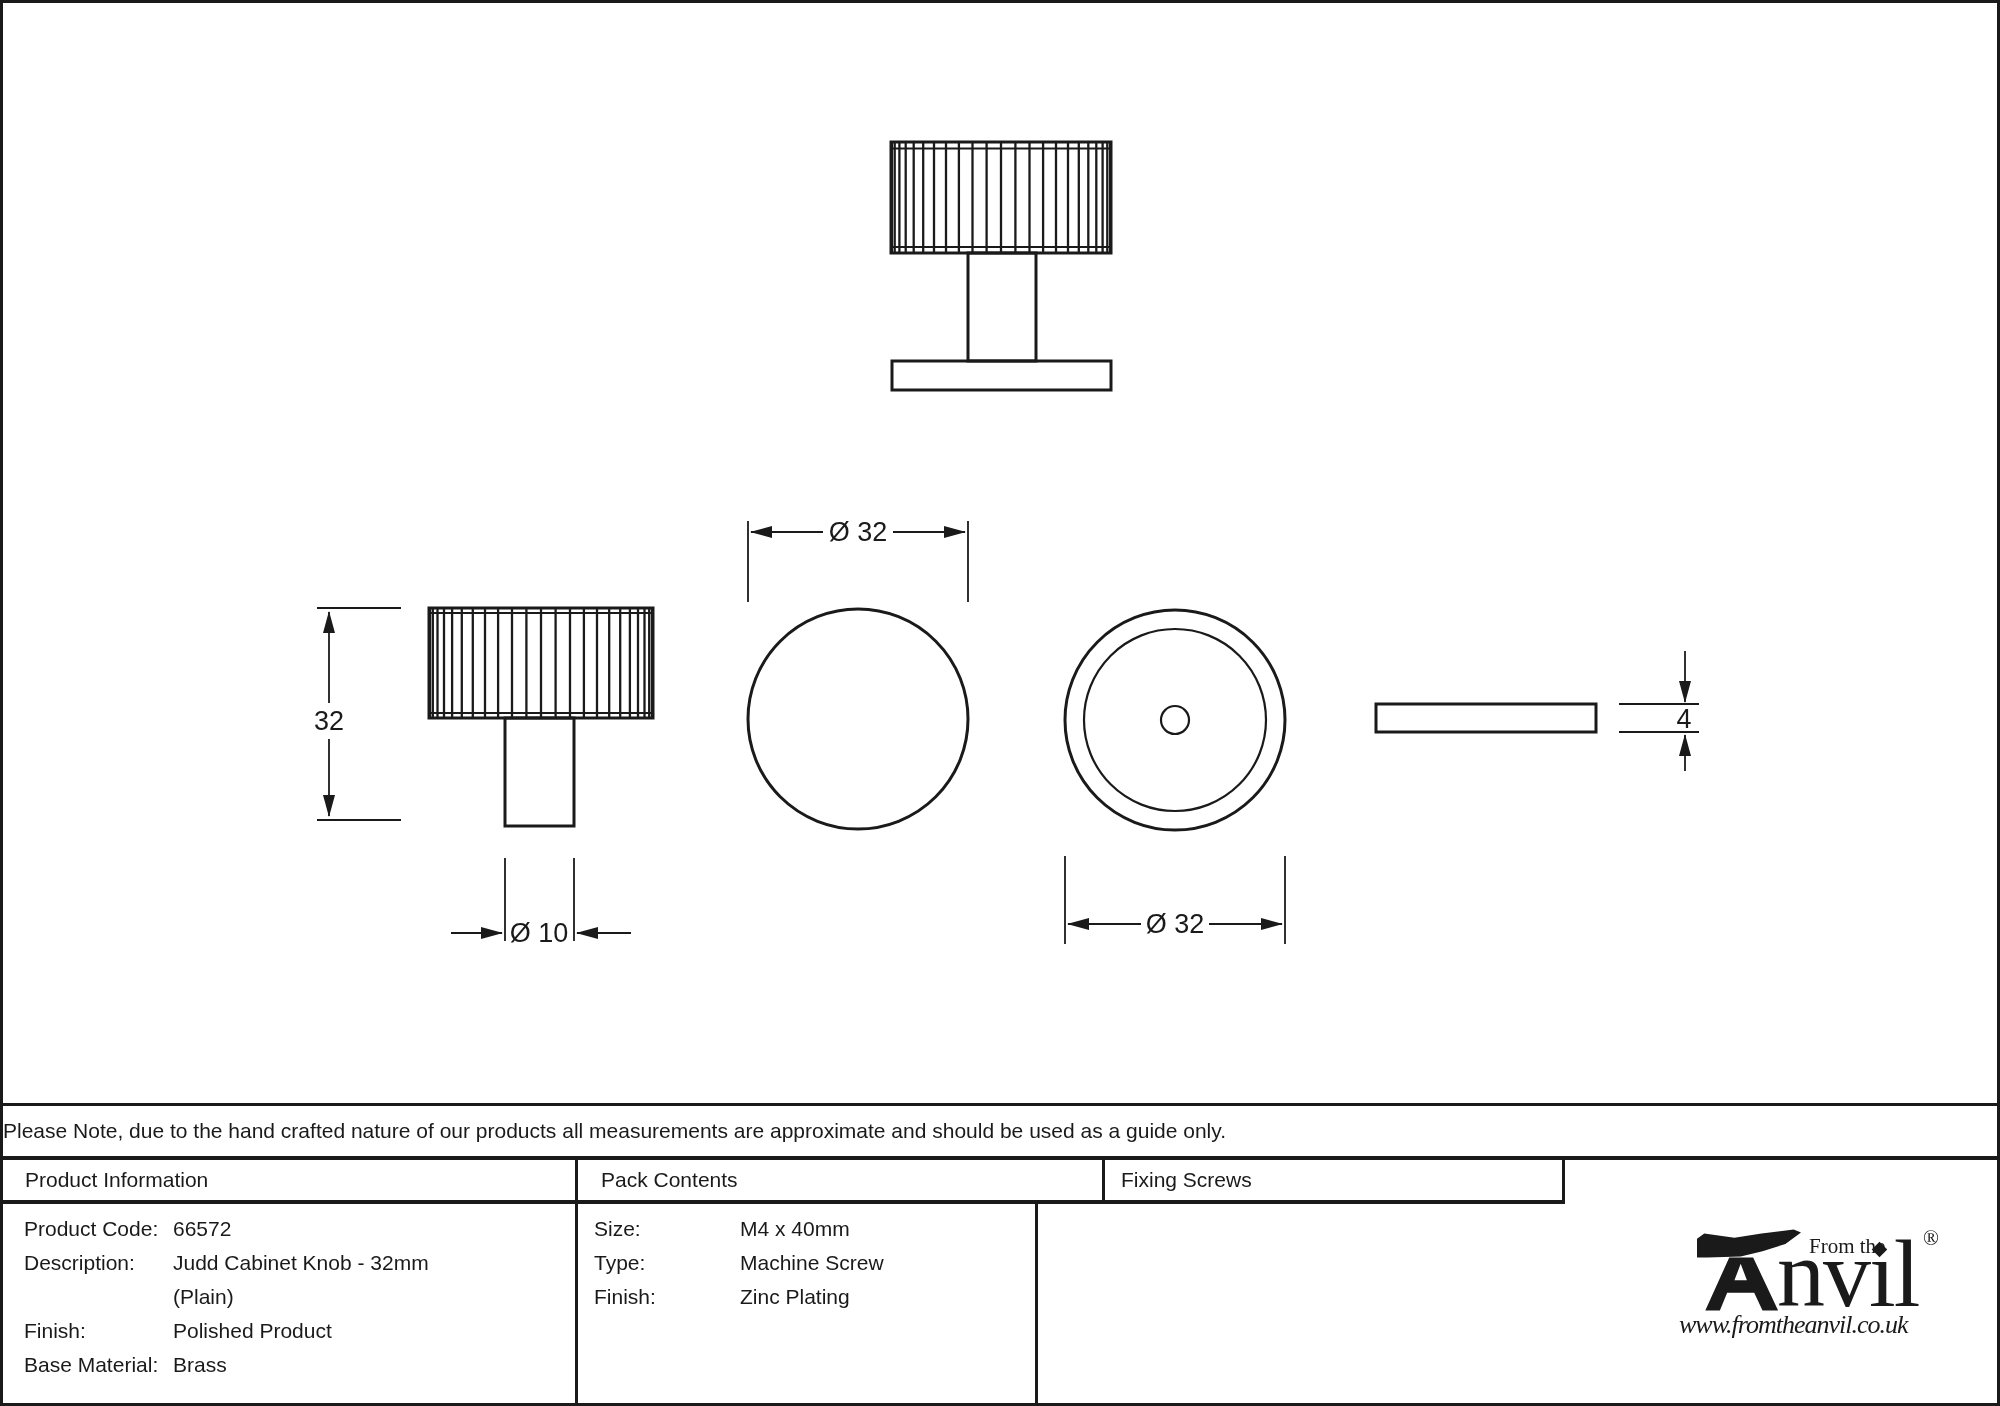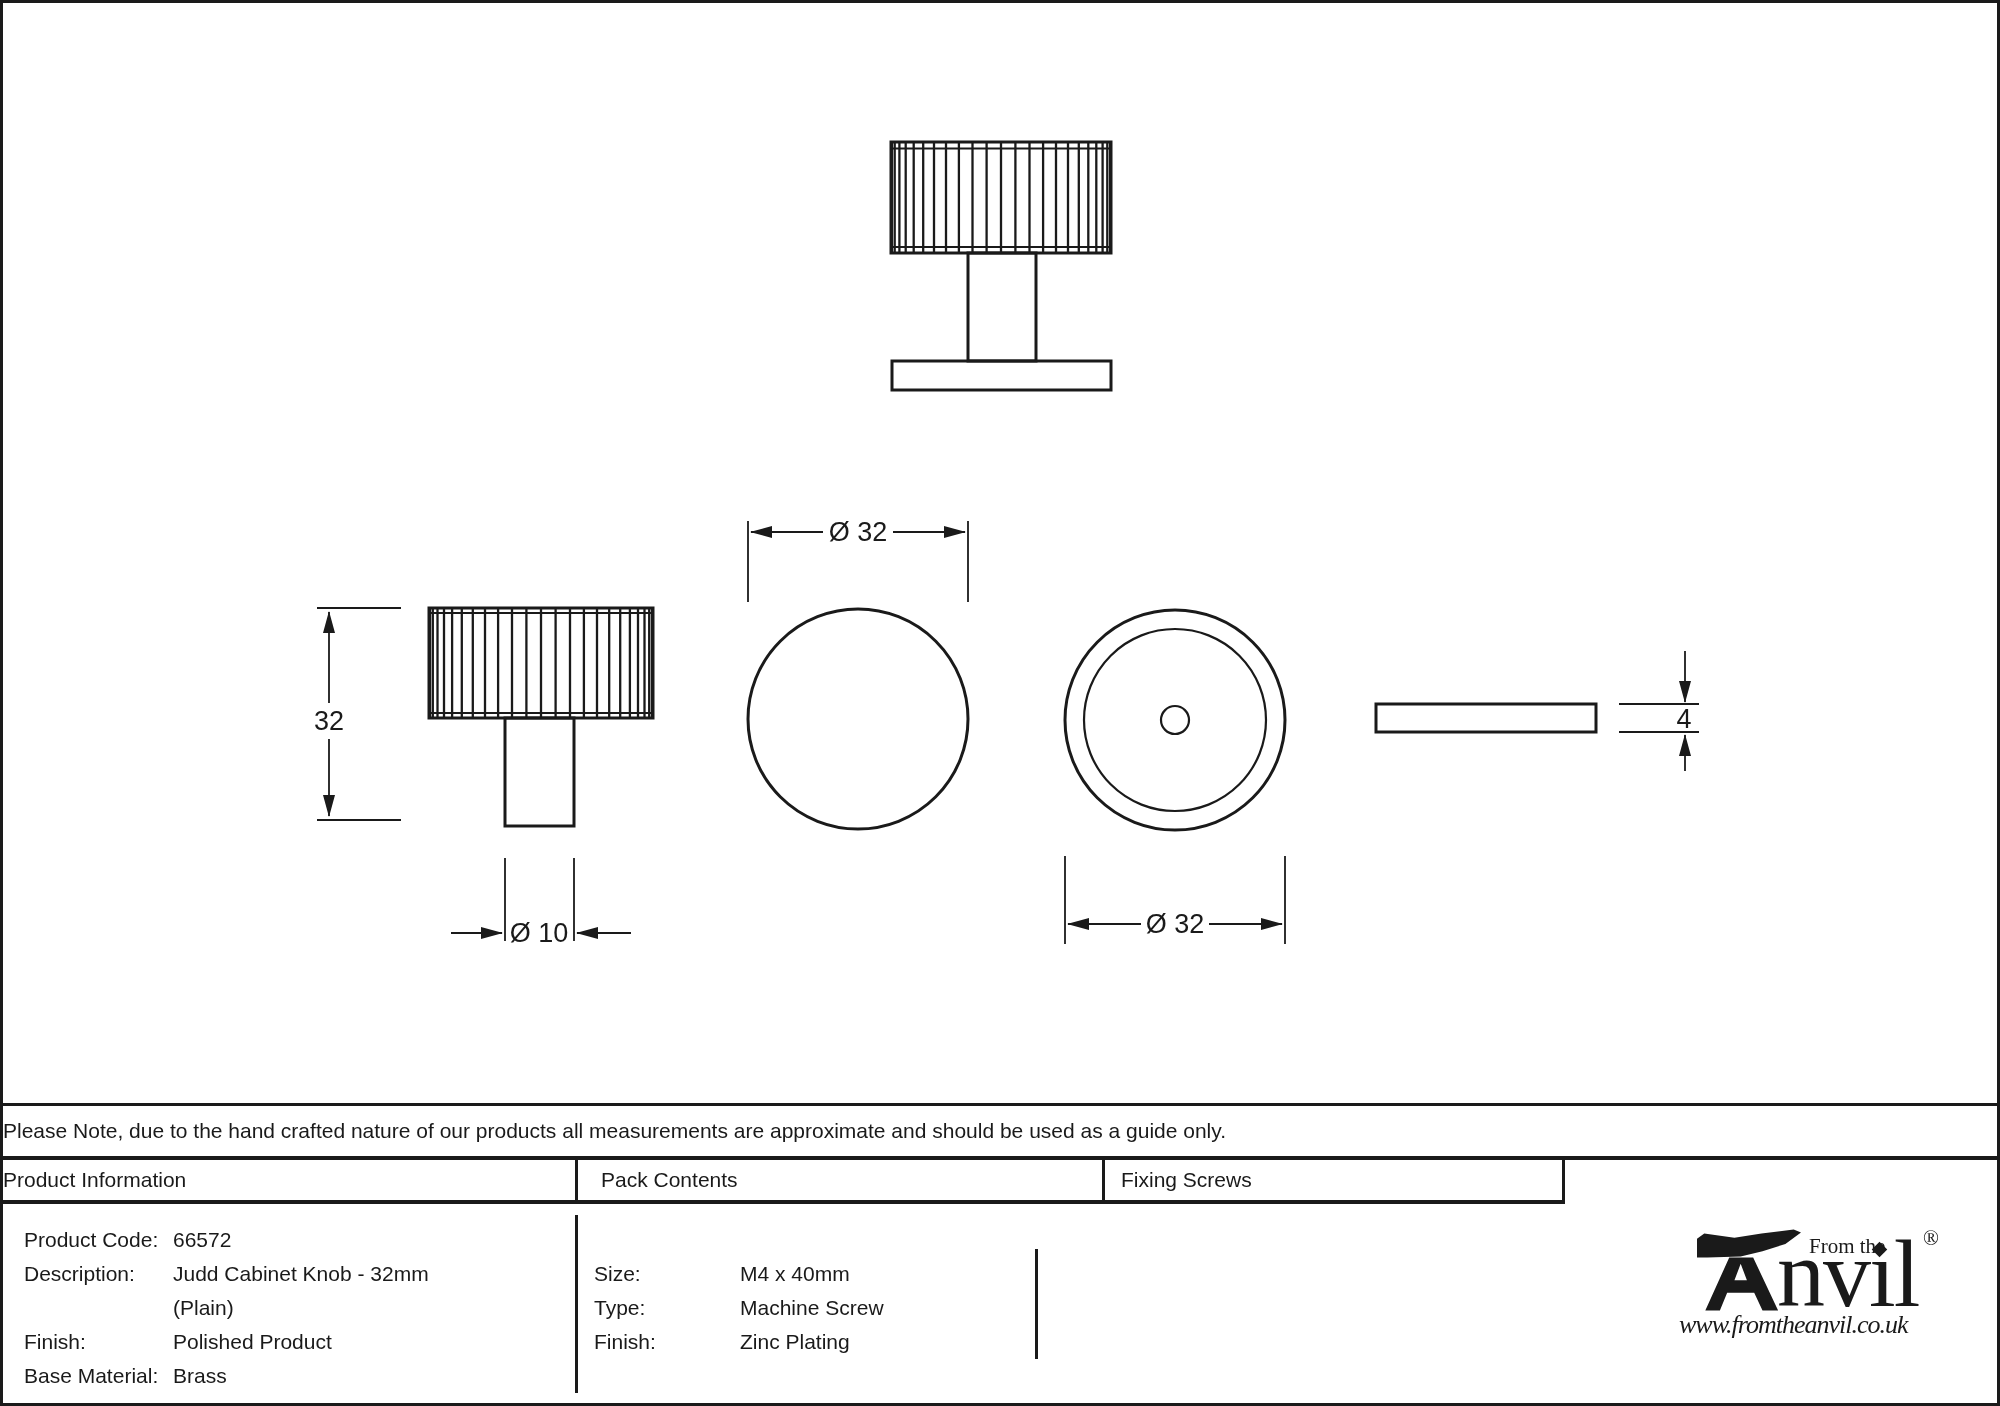--- a/index.html
+++ b/index.html
@@ -31,26 +31,26 @@
     display:flex;align-items:center;
   }
   .table-wrap{display:flex;height:243px;}
   .t-left{width:1664px;display:flex;flex-direction:column;}
   .t-headers{display:flex;height:44px;}
   .h-cell{
     box-sizing:border-box;height:44px;
     border-right:3px solid #1a1a1a;border-bottom:4px solid #1a1a1a;
     display:flex;align-items:center;
   }
-  .t-body{display:flex;flex:1;align-items:center;}
+  .t-body{display:flex;flex:1;}
   .b-cell{box-sizing:border-box;border-right:3px solid #1a1a1a;padding-top:8px;}
   .cw1{width:575px;}
   .cw2{width:527px;}
   .cw3{width:460px;}
-  .pl1{}
+  .pl1{padding-left:22px;}
   .pl2{padding-left:23px;}
   .pl3{padding-left:16px;}
   .kv{display:grid;line-height:34px;}
   .kv-pi{grid-template-columns:149px 272px;}
   .kv-fs{grid-template-columns:146px 300px;}
   .plist div{line-height:34px;}
   
   .logo-cell{position:relative;width:330px;height:243px;}
   .logo-fromthe{
     position:absolute;left:142px;top:74px;

